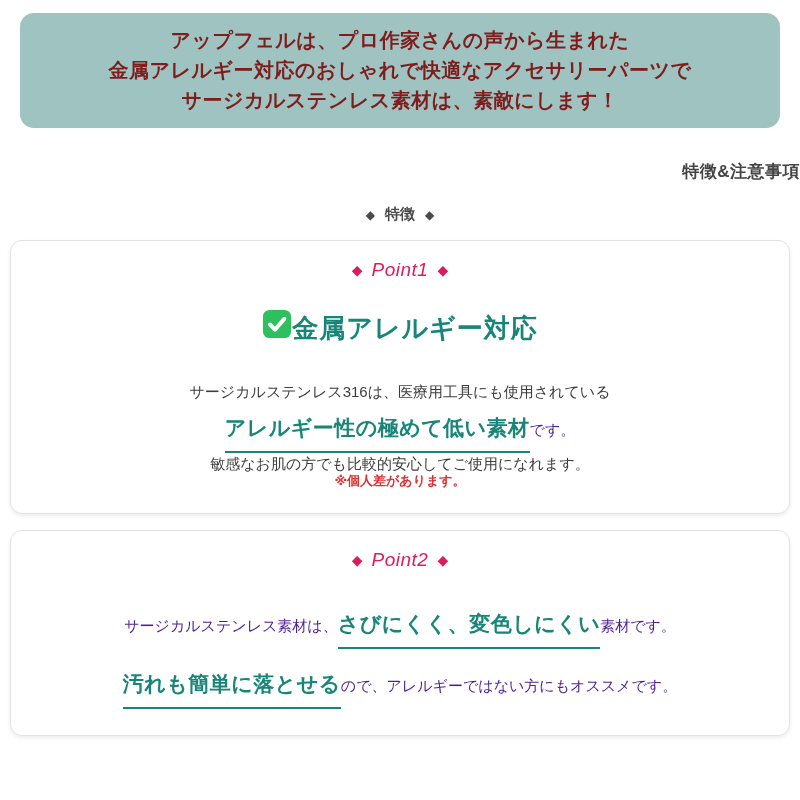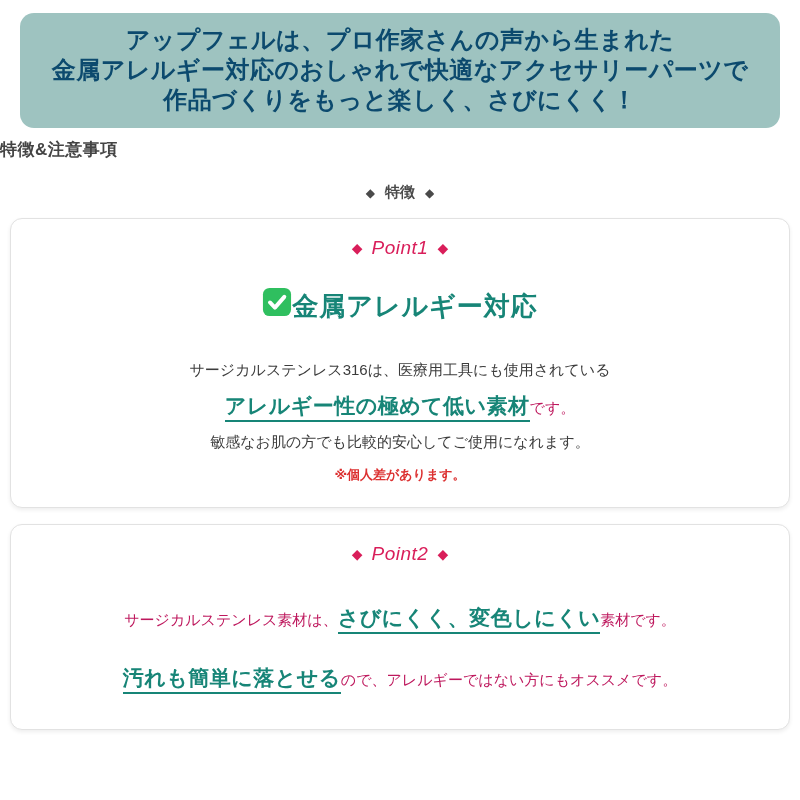--- a/index.html
+++ b/index.html
@@ -10,30 +10,30 @@
   }
   
   .banner {
     margin: 13px 20px 0;
     background: #9ec3c0;
     border-radius: 14px;
     padding: 12px 10px 13px;
     text-align: center;
   }
   .banner-line {
-    color: #0c4a6e;
-    font-size: 24px;
+    color: #7f1d1d;
+    font-size: 20px;
     line-height: 30px;
     font-weight: bold;
     letter-spacing: 0.5px;
   }
   
   .section-title {
-    margin-top: 10px;
-    text-align: left;
+    margin-top: 32px;
+    text-align: right;
     font-size: 17px;
     font-weight: bold;
     color: #444444;
     letter-spacing: 0.5px;
   }
   .section-subtitle {
     margin-top: 22px;
     text-align: center;
     font-size: 15px;
     font-weight: bold;
@@ -76,45 +76,45 @@
     color: #3c3c3c;
     font-size: 15px;
     line-height: 19px;
   }
   .mixed-line { line-height: 25px; }
   .hl {
     color: #178577;
     font-size: 21px;
     font-weight: bold;
     border-bottom: 2px solid #178577;
-    padding-bottom: 3px;
+    padding-bottom: 12px;
     letter-spacing: 0.5px;
   }
-  .plain { color: #be185d; font-size: 15px; }
+  .plain { color: #4c1d95; font-size: 15px; }
   .p1-line1 { margin-top: 36px; }
   .p1-line2 { margin-top: 14px; }
   .p1-line3 { margin-top: 12px; }
   .note {
     color: #dc3030;
     font-size: 13px;
     font-weight: bold;
     line-height: 15px;
   }
-  .p1-note1 { margin-top: 16px; }
+  .p1-note1 { margin-top: 0; }
   .p1-note2 { margin-top: 11px; }
   .p2-line1 { margin-top: 40px; line-height: 26px; }
   .p2-line2 { margin-top: 32px; line-height: 26px; }
 </style>
 </head>
 <body>
 
 <div class="banner">
   <div class="banner-line">アップフェルは、プロ作家さんの声から生まれた</div>
   <div class="banner-line">金属アレルギー対応のおしゃれで快適なアクセサリーパーツで</div>
-  <div class="banner-line">作品づくりをもっと楽しく、さびにくく！</div>
+  <div class="banner-line">サージカルステンレス素材は、素敵にします！</div>
 </div>
 
 <div class="section-title">特徴&amp;注意事項</div>
 
 <div class="section-subtitle">
   <span class="diamond">◆</span>
   <span>特徴</span>
   <span class="diamond">◆</span>
 </div>
 

